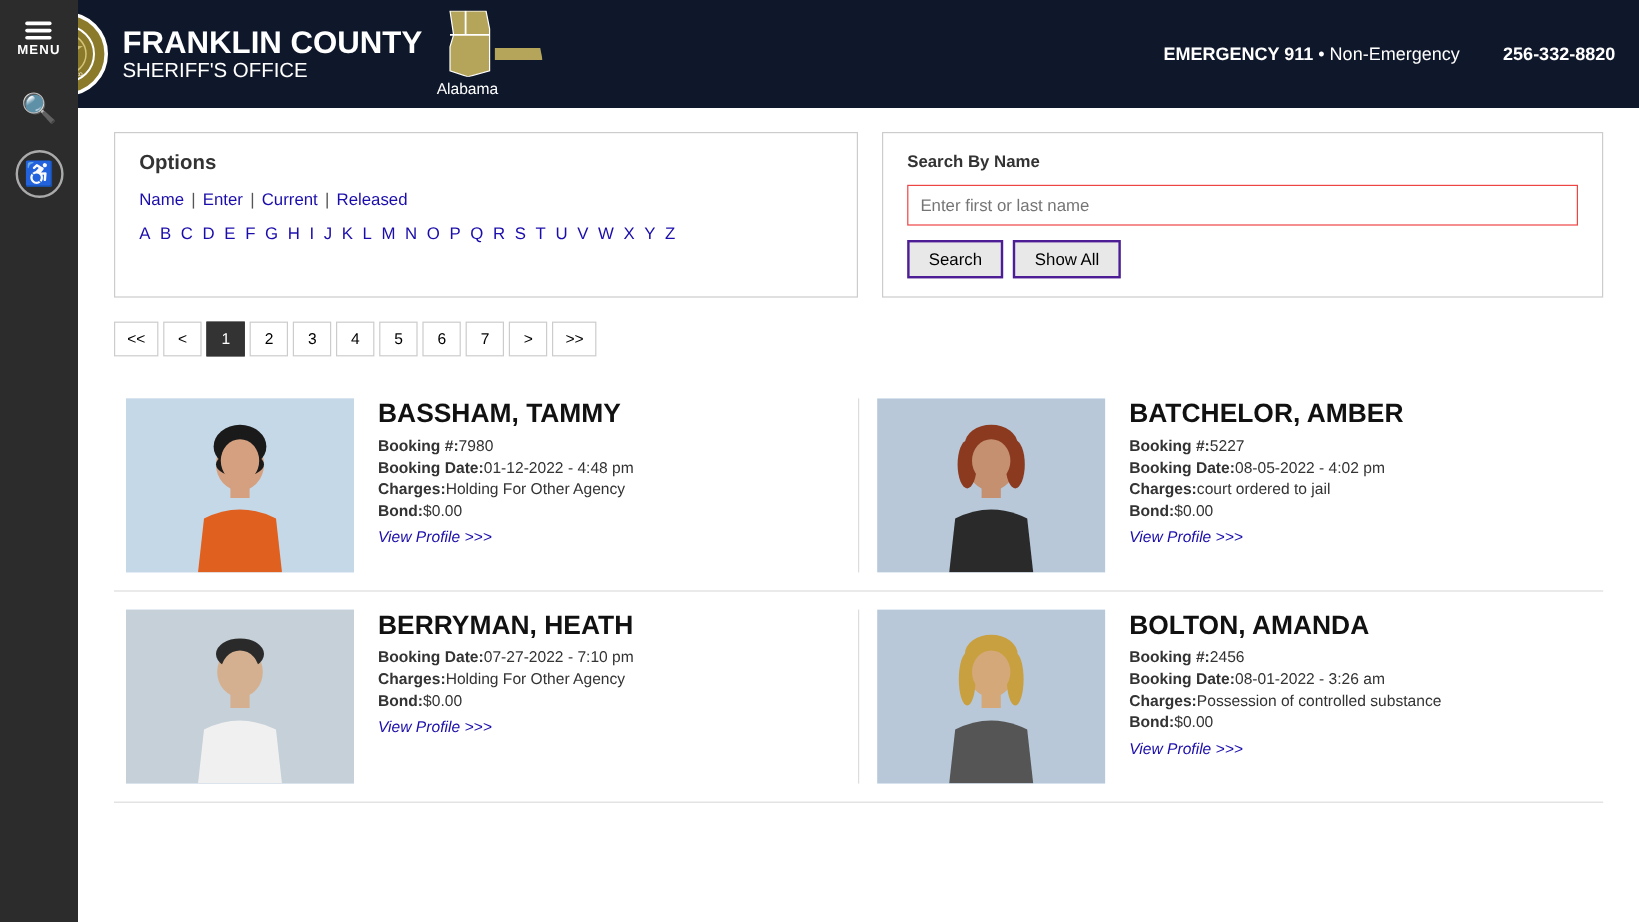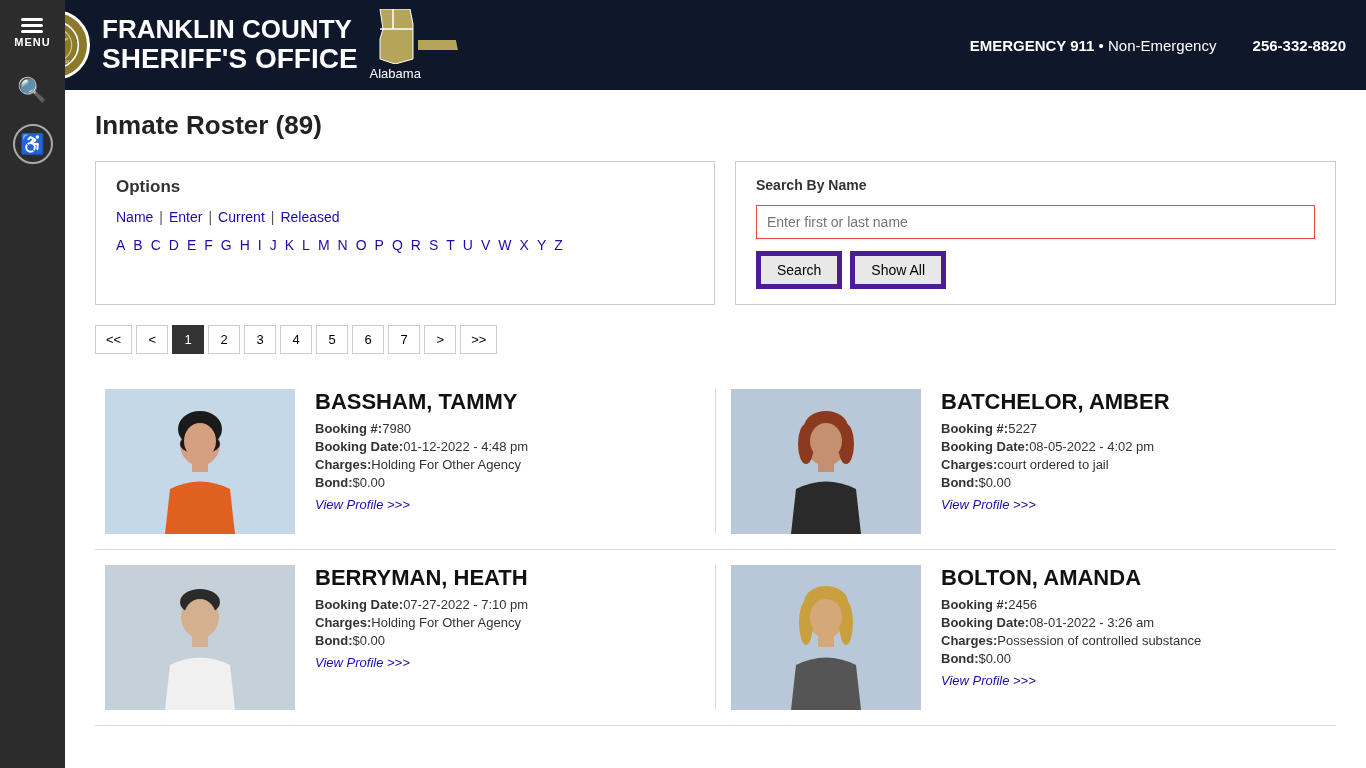--- a/index.html
+++ b/index.html
@@ -28,21 +28,21 @@
       display: flex;
       align-items: center;
       justify-content: center;
       overflow: hidden;
     }
     #logo-circle svg { width: 50px; height: 50px; }
     #office-title {
       color: #fff;
     }
     #office-title h1 { font-size: 26px; font-weight: 900; line-height: 1.1; text-transform: uppercase; }
-    #office-title h2 { font-size: 28px; font-weight: 700; line-height: 1.1; text-transform: uppercase; }
+    #office-title h2 { font-size: 17px; font-weight: 400; line-height: 1.1; text-transform: uppercase; }
     #alabama-badge {
       display: flex;
       flex-direction: column;
       align-items: center;
       color: #fff;
       font-size: 13px;
     }
     #alabama-badge svg { width: 40px; height: 55px; }
     #header-right {
       color: #fff;
@@ -170,21 +170,21 @@
       margin-bottom: 12px;
       color: #555;
     }
     #search-buttons {
       display: flex;
       gap: 8px;
     }
     .search-btn {
       padding: 6px 16px;
       background: #e8e8e8;
-      border: 5px solid #4c1d95;
+      border: 2px solid #4c1d95;
       cursor: pointer;
       font-size: 14px;
       font-weight: normal;
     }
 
     
     #pagination {
       display: flex;
       gap: 4px;
       margin-bottom: 20px;
@@ -311,21 +311,20 @@
   </div>
   <div id="header-right">
     <strong>EMERGENCY 911</strong>
     <span>•</span>
     <span>Non-Emergency</span>
     <strong>256-332-8820</strong>
   </div>
 </div>
 
 <div id="main">
-  <h2 id="page-title">Inmate Roster (89)</h2>
 
   <div id="options-area">
 
     <div id="options-box">
       <h3>Options</h3>
       <div id="options-links">
         <a>Name</a>
         <span> | </span>
         <a>Enter</a>
         <span> | </span>

